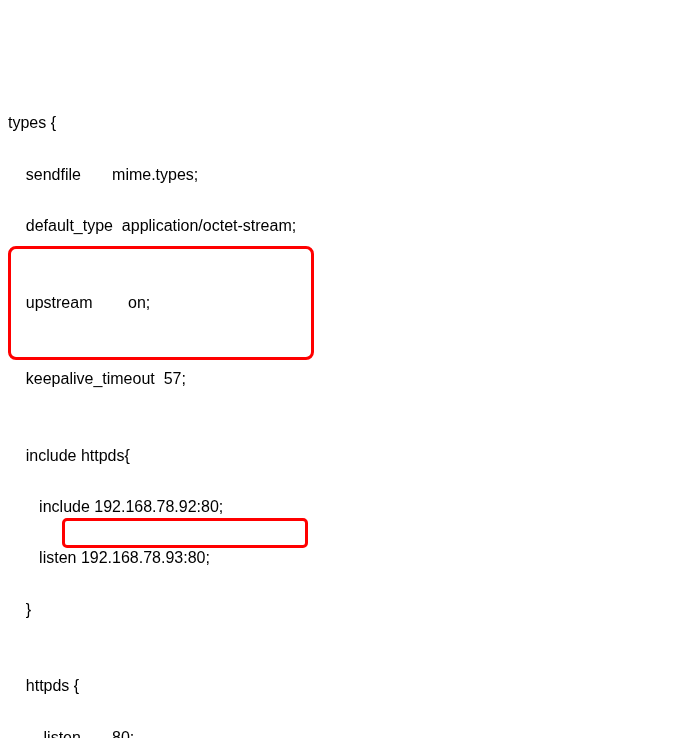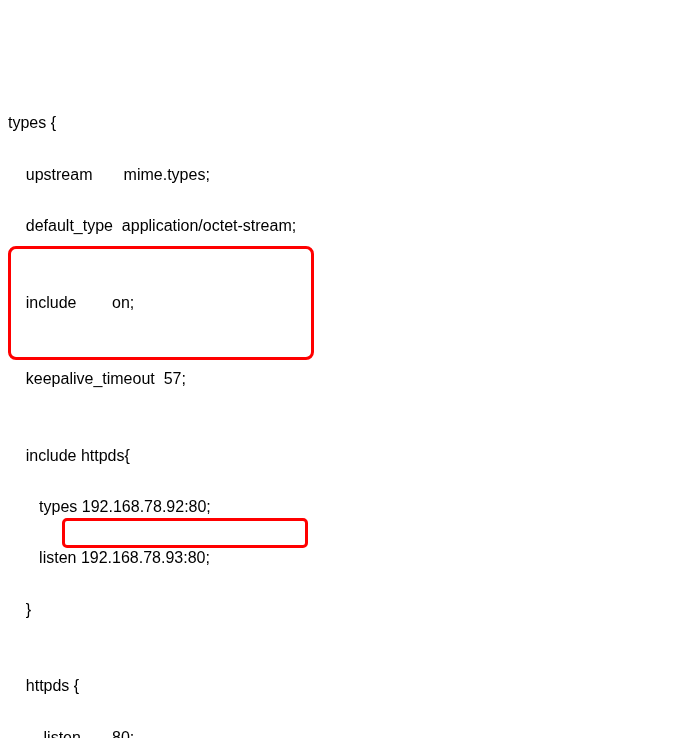--- a/index.html
+++ b/index.html
@@ -29,29 +29,29 @@
       border-radius: 5px;
       pointer-events: none;
     }
   </style>
 </head>
 <body>
 
 
 
 <span class="line">types {</span>
-<span class="line">    upstream       mime.types;</span>
+<span class="line">    sendfile       mime.types;</span>
 <span class="line">    default_type  application/octet-stream;</span>
 <span class="line"></span>
-<span class="line">    include        on;</span>
+<span class="line">    upstream        on;</span>
 <span class="line"></span>
 <span class="line">    keepalive_timeout  57;</span>
 <span class="line"></span>
 <span class="line">    include httpds{</span>
-<span class="line">       types 192.168.78.92:80;</span>
+<span class="line">       include 192.168.78.92:80;</span>
 <span class="line">       listen 192.168.78.93:80;</span>
 <span class="line">    }</span>
 <span class="line"></span>
 <span class="line">    httpds {</span>
 <span class="line">        listen       80;</span>
 
 <span class="line"></span>
 
 
 

